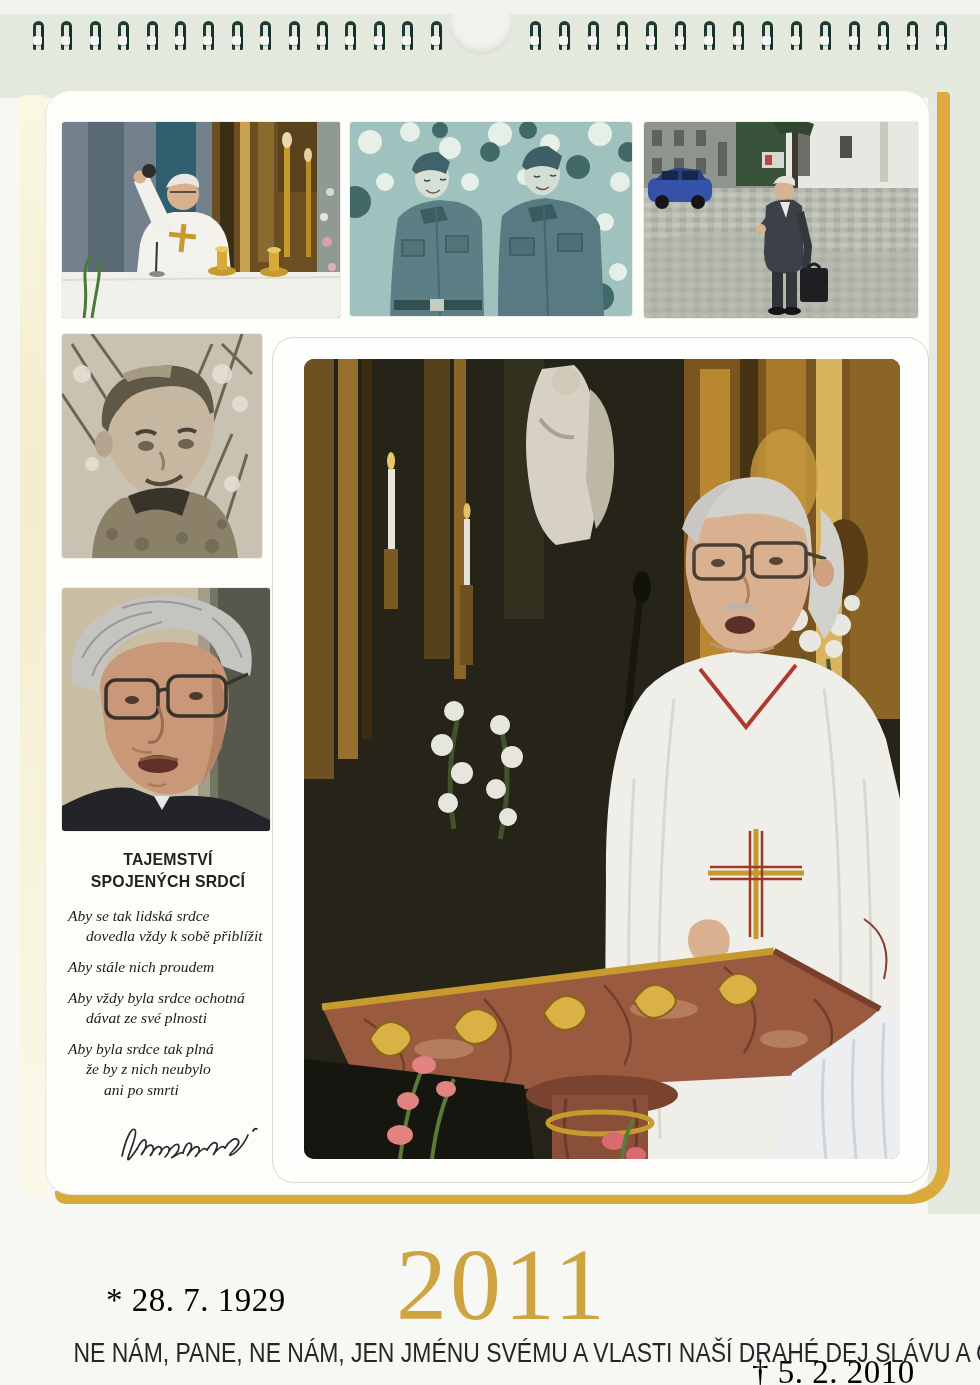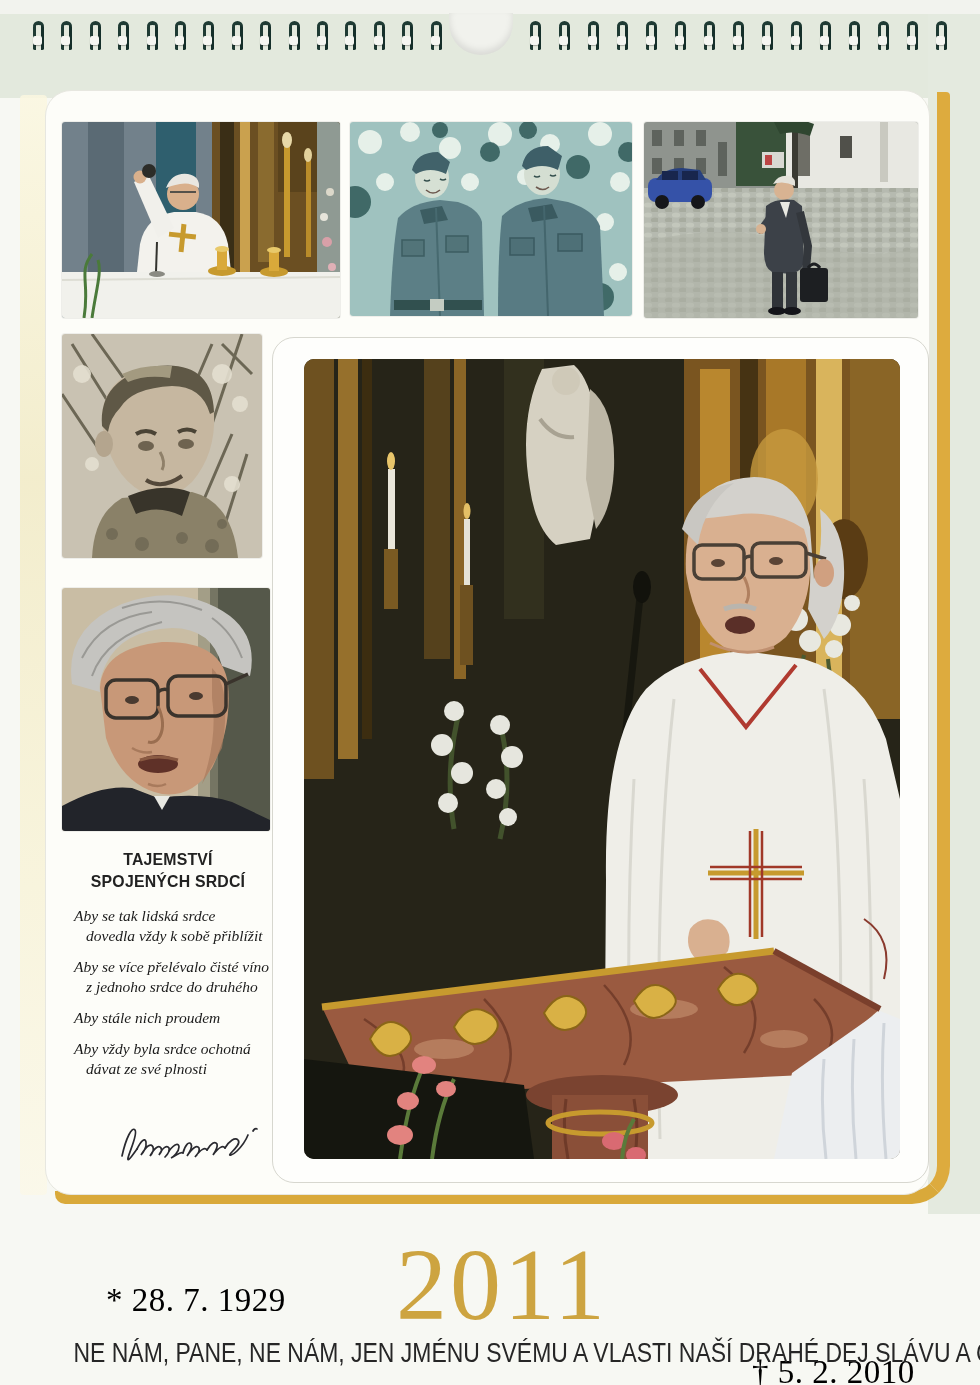--- a/index.html
+++ b/index.html
@@ -55,21 +55,21 @@
   .main-photo{left:304px;top:359px;width:596px;height:800px;border-radius:10px;overflow:hidden;}
 
   
   .poem{left:62px;top:848px;width:212px;color:#1b1b1b;}
   .poem-title{
     text-align:center;font-family:"Liberation Sans",sans-serif;font-weight:bold;
     font-size:16.5px;line-height:1.35;letter-spacing:.2px;color:#222;margin-bottom:13px;
     transform:scaleX(.96);transform-origin:center;
   }
   .stanza{margin-bottom:11px;font-style:italic;font-size:15.5px;line-height:1.3;}
-  .ind0{margin-left:12px;} .ind1{margin-left:24px;font-style:italic;} .ind2{margin-left:42px;}
+  .ind0{margin-left:6px;} .ind1{margin-left:24px;font-style:italic;} .ind2{margin-left:42px;}
 
   .signature{left:116px;top:1116px;width:152px;height:58px;}
 
   
   .year{
     left:12px;top:1234px;width:980px;text-align:center;
     font-family:"Liberation Serif",serif;font-size:102px;line-height:1;
     color:#cda440;letter-spacing:3px;
   }
   .date{font-family:"Liberation Serif",serif;font-size:33px;color:#000000;letter-spacing:.5px;}
@@ -492,29 +492,30 @@
 <div class="abs poem">
   <div class="poem-title">
     <div>TAJEMSTVÍ</div>
     <div>SPOJENÝCH SRDCÍ</div>
   </div>
   <div class="stanza">
     <div class="ind0">Aby se tak lidská srdce</div>
     <div class="ind1">dovedla vždy k sobě přiblížit</div>
   </div>
   <div class="stanza">
-    <div class="ind0">Aby se více přelévalo čisté víno</div>
-    <div class="ind1">z jednoho srdce do druhého</div>
-  </div>
-  <div class="stanza">
     <div class="ind0">Aby stále nich proudem</div>
   </div>
   <div class="stanza">
     <div class="ind0">Aby vždy byla srdce ochotná</div>
     <div class="ind1">dávat ze své plnosti</div>
+  </div>
+  <div class="stanza">
+    <div class="ind0">Aby byla srdce tak plná</div>
+    <div class="ind1">že by z nich neubylo</div>
+    <div class="ind2">ani po smrti</div>
   </div>
 </div>
 
 <div class="abs signature">
 <svg width="152" height="58" viewBox="0 0 152 58">
   <g stroke="#2a2a30" stroke-width="1.7" fill="none" stroke-linecap="round">
     <path d="M6 40 C10 22 16 10 19 14 C22 18 14 34 12 42 C11 47 16 40 21 33"></path>
     <path d="M21 33 C25 25 29 21 30 26 C31 31 27 37 25 39 C31 29 35 27 37 31 C38 34 36 38 34 40 C39 31 43 29 45 32 C46 34 45 37 43 39 C47 31 51 29 53 32 C54 35 51 39 49 41"></path>
     <path d="M53 35 C59 27 63 27 63 31 C63 36 57 41 55 42 C61 39 65 35 67 37"></path>
     <path d="M67 37 C69 29 73 25 75 28 C77 31 73 37 71 40 C77 31 81 29 83 32 C84 35 81 39 79 41 C85 33 89 31 91 34"></path>

